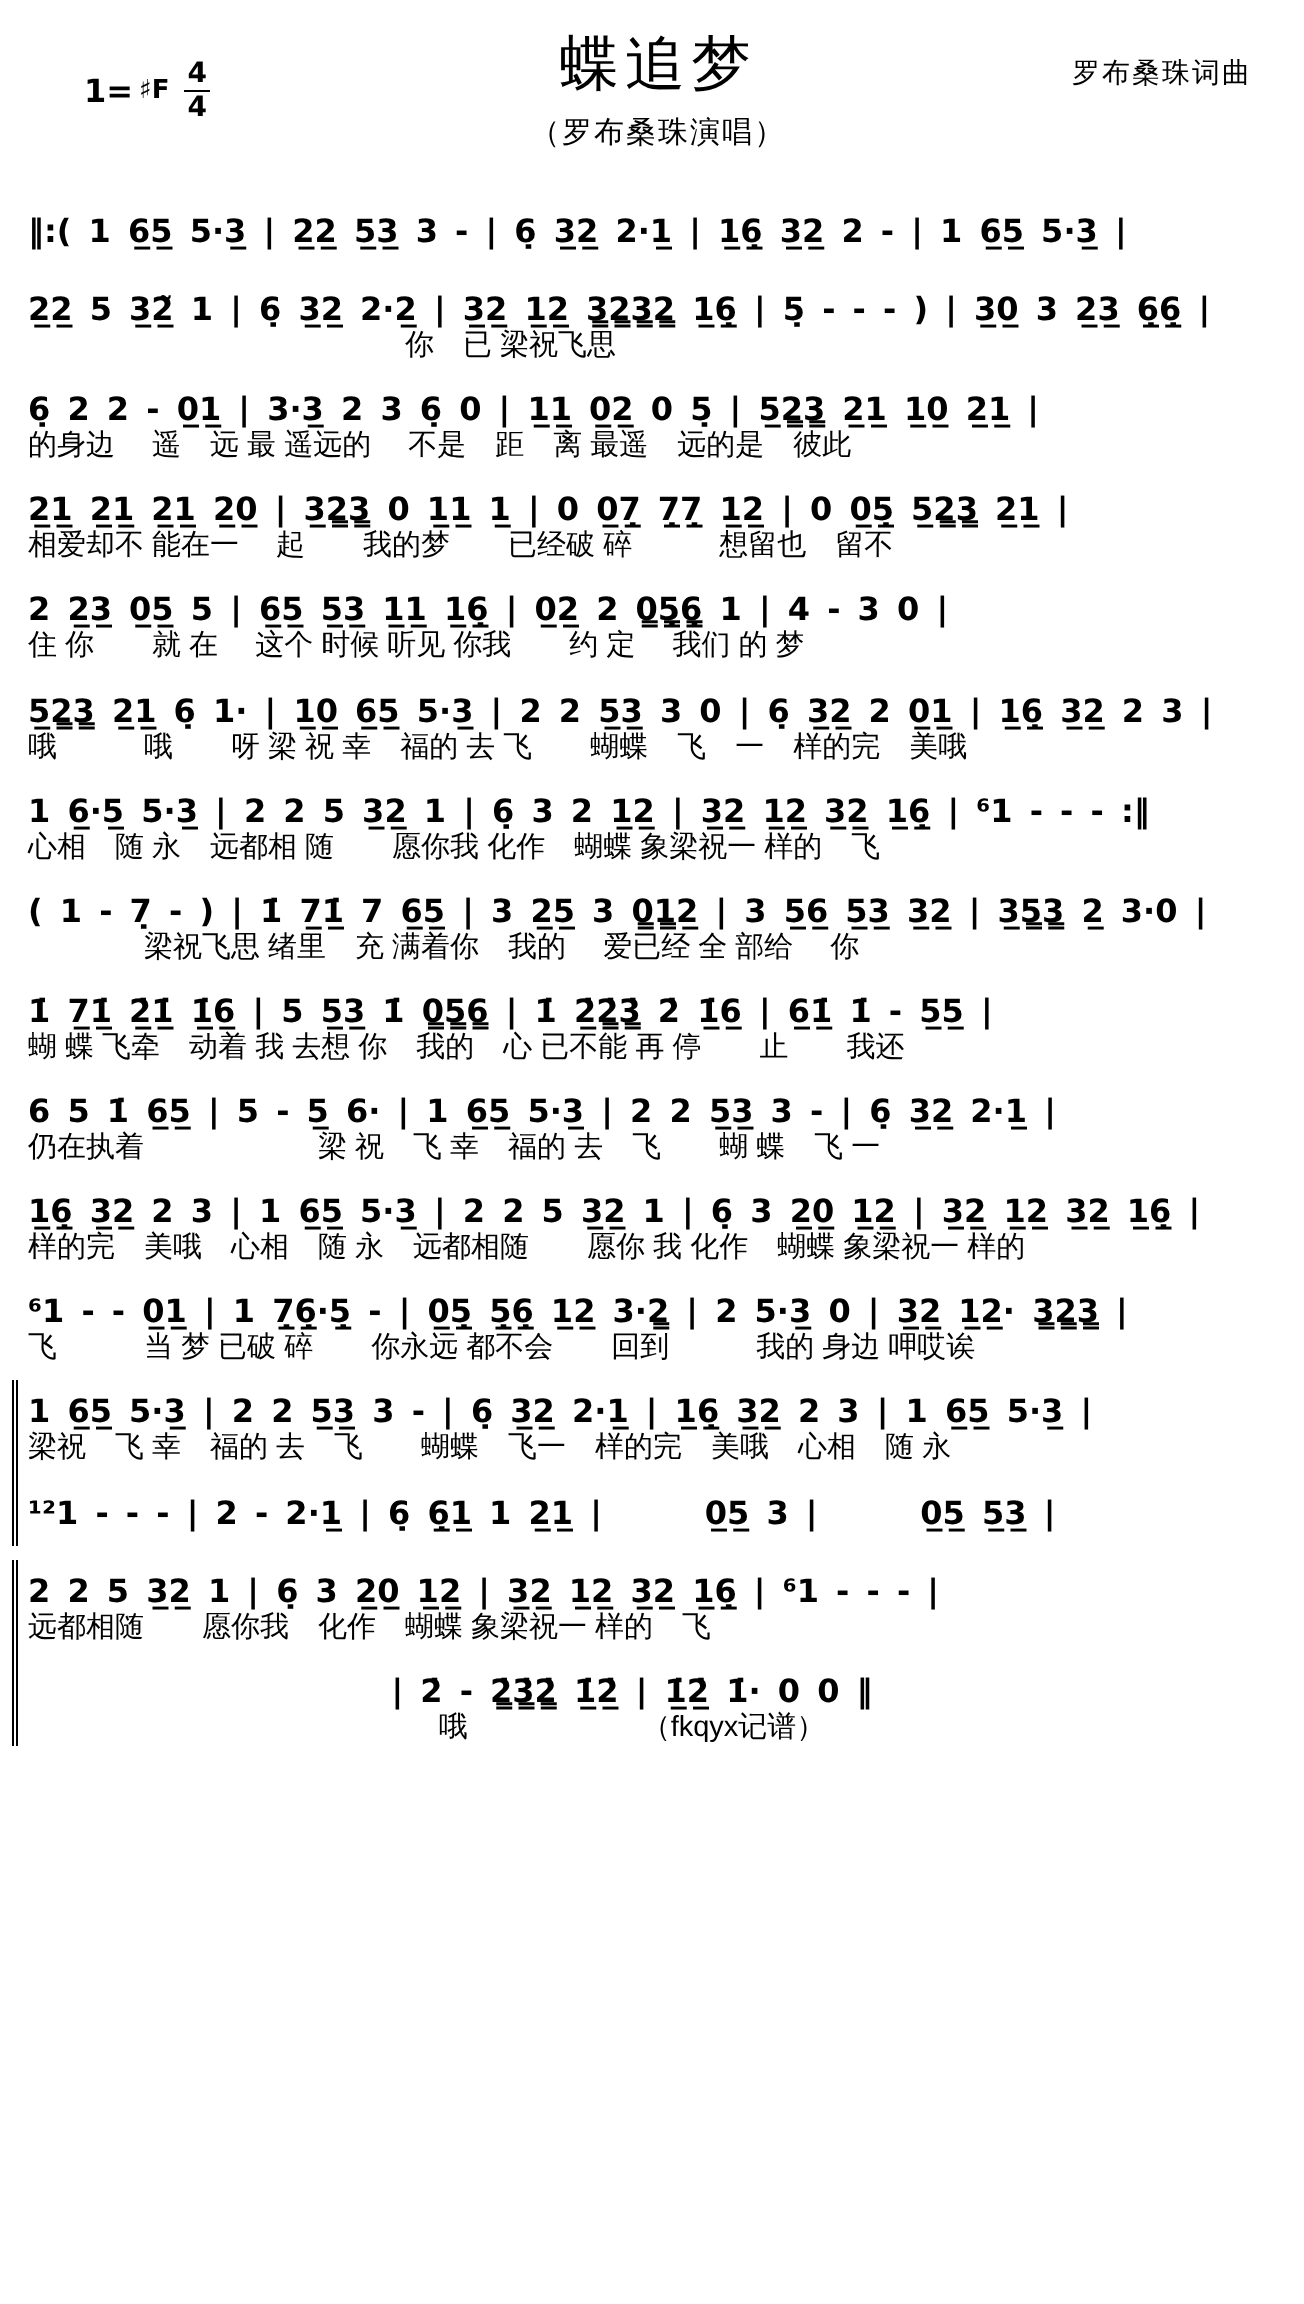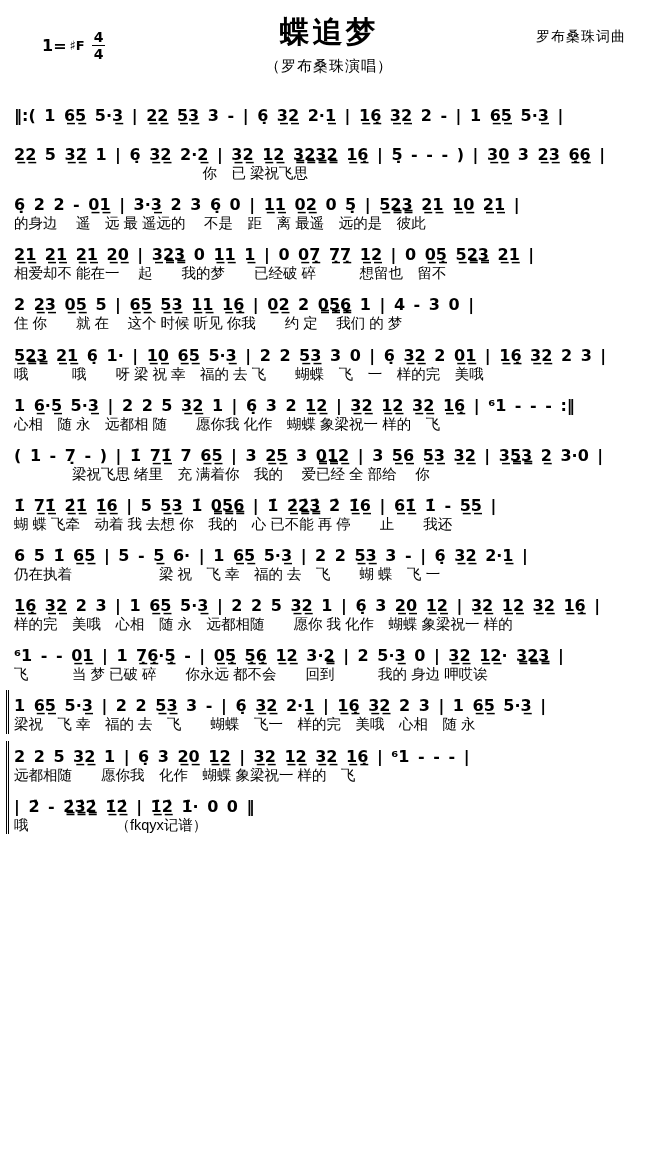--- a/index.html
+++ b/index.html
@@ -18,21 +18,21 @@
     font-family:"DejaVu Sans",sans-serif;
     font-weight:700;font-size:16px;
     display:flex;align-items:center;gap:3px;
   }
   .key-sig .acc{font-size:13px;}
   .meter{display:inline-flex;flex-direction:column;align-items:center;margin-left:4px;font-size:14px;line-height:1;}
   .meter .num{border-bottom:1.5px solid #000;padding:0 2px 1px 2px;}
   .meter .den{padding-top:1px;}
   .title-block{text-align:center;}
   .title-block h1{
-    margin:2px 0 0 0;font-size:30px;font-weight:700;letter-spacing:3px;
+    margin:2px 0 0 0;font-size:30px;font-weight:400;letter-spacing:3px;
   }
   .subtitle{font-size:15px;margin-top:4px;letter-spacing:1px;}
   .credit{position:absolute;right:18px;top:16px;font-size:14px;letter-spacing:1px;}
   .system{margin-bottom:7px;}
   .notes{
     font-family:"DejaVu Sans",sans-serif;
     font-weight:700;
     font-size:16px;
     line-height:2.0;
     white-space:pre;
@@ -43,21 +43,21 @@
     font-size:14.5px;
     line-height:1.25;
     white-space:pre;
     margin-top:-7px;
   }
   .voice-group{
     border-left:3px double #000;
     padding-left:5px;
     margin-left:-8px;
   }
-  .align-right .notes, .align-right .lyrics{text-align:left;padding-right:26px;}
+  .align-right .notes, .align-right .lyrics{text-align:center;padding-right:26px;}
 </style>
 </head>
 <body>
 
 <div class="page">
 
   <div class="header">
     <div class="key-sig">
       <span>1=</span>
         <span class="acc">♯F</span>
@@ -131,20 +131,21 @@
     <div class="notes">⁶1 - - 0̲1̲ | 1 7̲̣6̲̣·5̲̣ - | 0̲5̲̣ 5̲̣6̲̣ 1̲2̲ 3·2̳ | 2 5·3̲ 0 | 3̲2̲ 1̲2̲· 3̳2̳3̳ |</div>
     <div class="lyrics">飞　　　当 梦 已破 碎　　你永远 都不会　　回到　　　我的 身边 呷哎诶</div>
   </div>
 
   <div class="voice-group">
     <div class="system">
       <div class="notes">1 6̲5̲ 5·3̲ | 2 2 5̲3̲ 3 - | 6̣ 3̲2̲ 2·1̲ | 1̲6̲̣ 3̲2̲ 2 3 | 1 6̲5̲ 5·3̲ |</div>
       <div class="lyrics">梁祝　飞 幸　福的 去　飞　　蝴蝶　飞一　样的完　美哦　心相　随 永</div>
     </div>
     <div class="system">
+      <div class="notes">¹²1 - - - | 2 - 2·1̲ | 6̣ 6̲̣1̲ 1 2̲1̲ |      0̲5̲ 3 |      0̲5̲ 5̲3̲ |</div>
     </div>
   </div>
 
   <div class="voice-group">
     <div class="system">
       <div class="notes">2 2 5 3̲2̲ 1 | 6̣ 3 2̲0̲ 1̲2̲ | 3̲2̲ 1̲2̲ 3̲2̲ 1̲6̲̣ | ⁶1 - - - |</div>
       <div class="lyrics">远都相随　　愿你我　化作　蝴蝶 象梁祝一 样的　飞</div>
     </div>
     <div class="system align-right">
       <div class="notes">| 2̇ - 2̳̇3̳̇2̳̇ 1̲̇2̲̇ | 1̲̇2̲̇ 1̇· 0 0 ‖</div>

